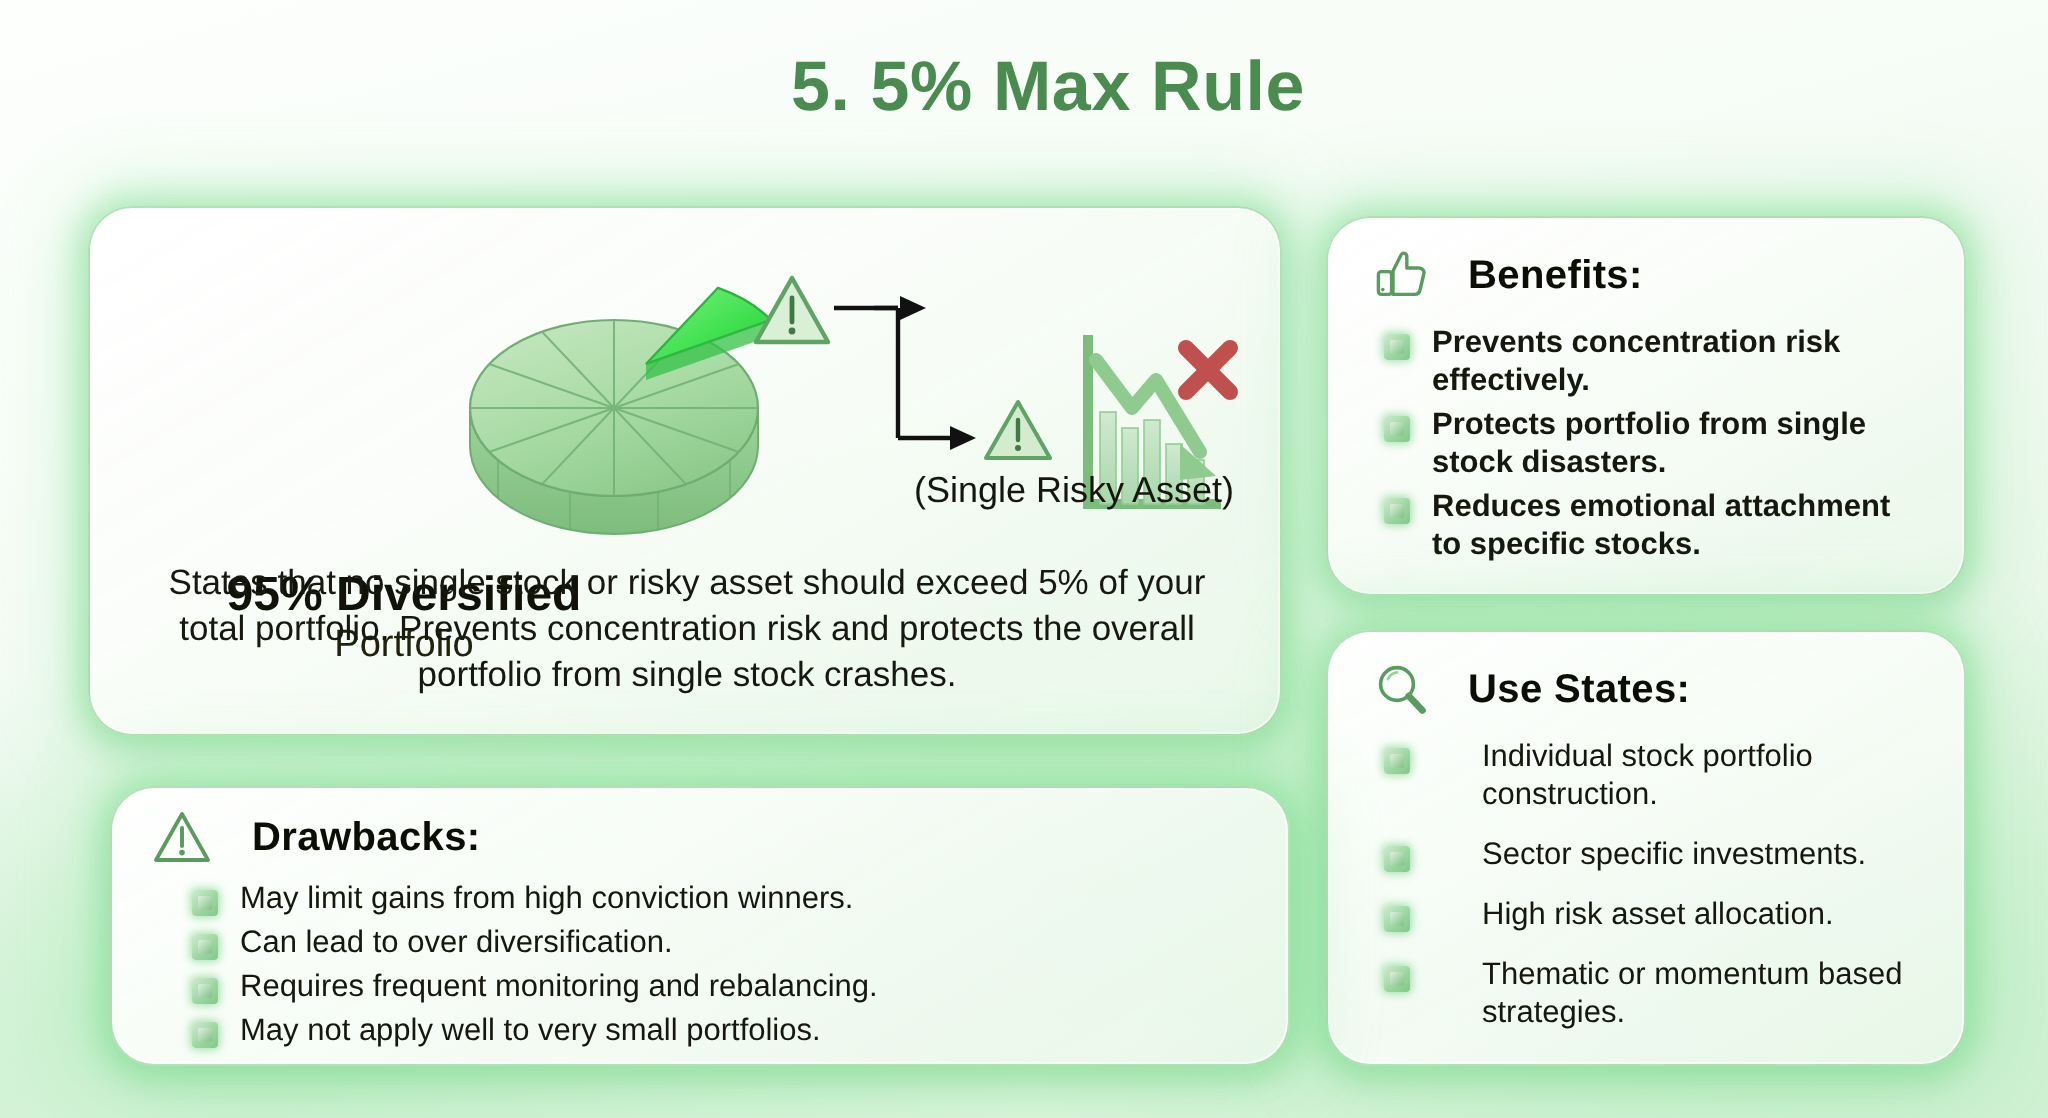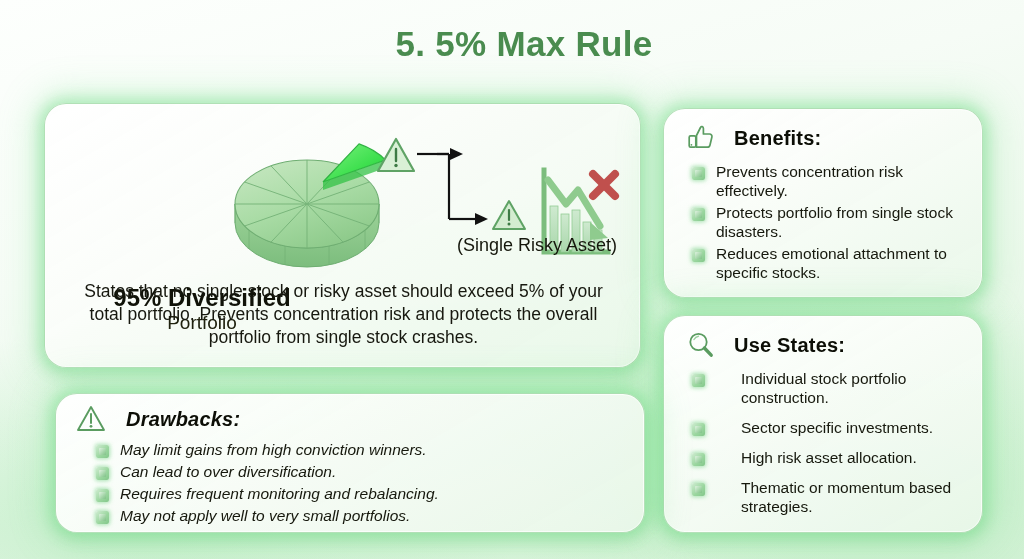--- a/index.html
+++ b/index.html
@@ -123,21 +123,20 @@
     left: 663px;
     top: 315px;
     width: 320px;
     height: 218px;
   }
   #drawbacks-card {
     left: 55px;
     top: 393px;
     width: 590px;
     height: 140px;
-    font-style: italic;
   }
 
   .card-head {
     position: absolute;
     display: flex;
     align-items: center;
     gap: 18px;
   }
   .card-head .head-text {
     font-size: 20px;
@@ -175,21 +174,21 @@
     left: 3px; top: 3px;
     width: 7px; height: 7px;
     background: linear-gradient(135deg, rgba(255,255,255,0.55), rgba(90,170,100,0.55));
     border-radius: 1px;
   }
   .bullet-text { font-size: 15.5px; line-height: 1.22; }
 
   
   #benefits-card .card-head { left: 22px; top: 14px; }
   #benefits-list { left: 28px; top: 54px; width: 272px; }
-  #benefits-list li { margin-bottom: 3px; }
+  #benefits-list li { margin-bottom: 3px; font-weight: bold; }
 
   
   #usecases-card .card-head { left: 22px; top: 14px; }
   #usecases-list { left: 28px; top: 54px; width: 275px; }
   #usecases-list li { margin-bottom: 11px; gap: 36px; }
 
   
   #drawbacks-card .card-head { left: 18px; top: 9px; }
   #drawbacks-list { left: 40px; top: 47px; width: 520px; }
   #drawbacks-list li { margin-bottom: 3px; }

